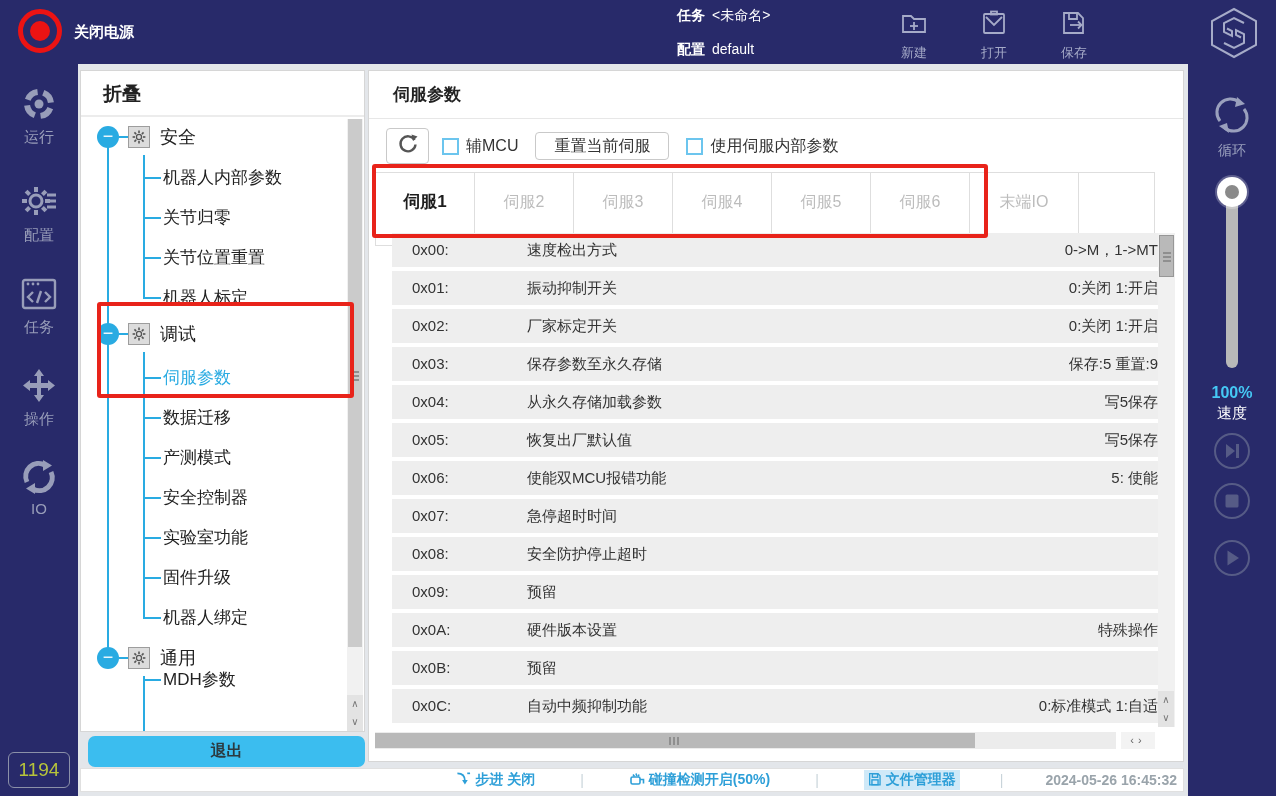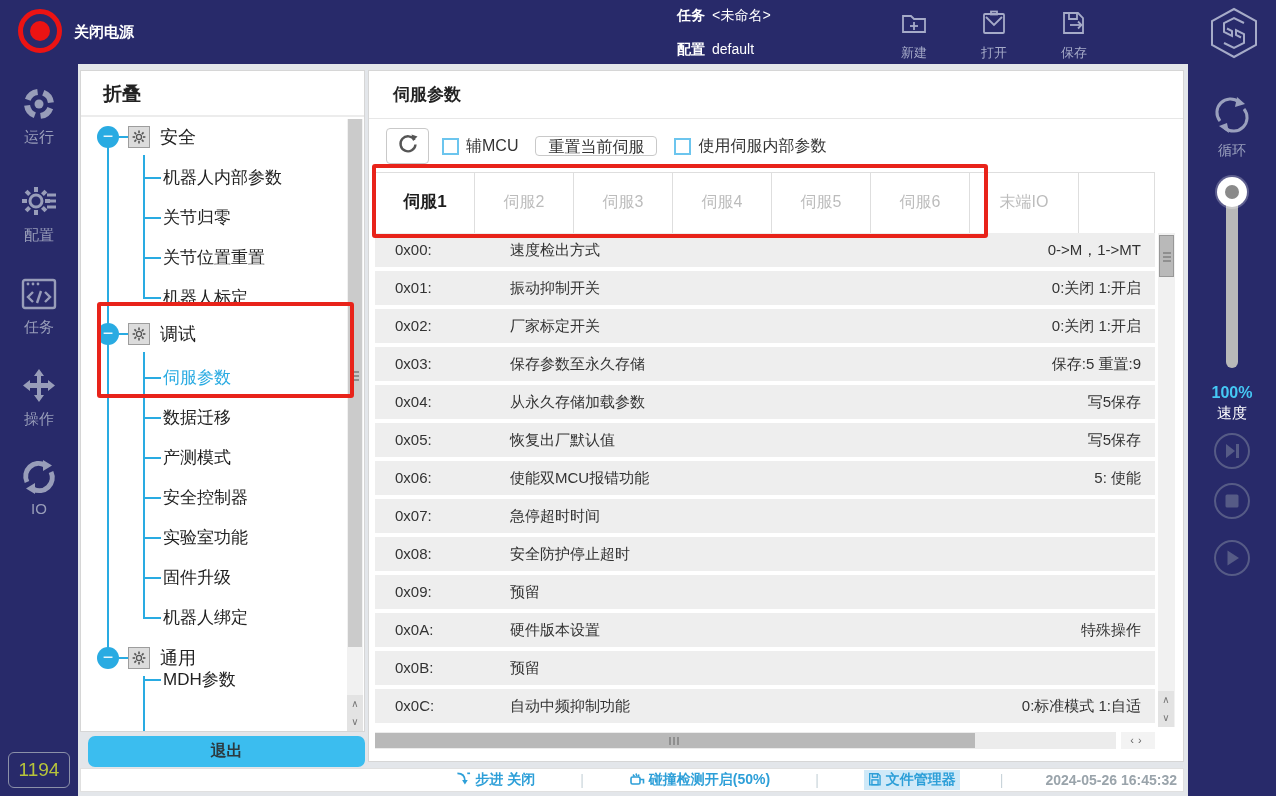--- a/index.html
+++ b/index.html
@@ -64,31 +64,31 @@
     background:#fff; border:1px solid #d6d6d6; }
   .main-title { height:48px; line-height:48px; padding-left:24px; font-size:17px;
     font-weight:bold; color:#222; border-bottom:1px solid #e7e7e7; }
   .toolbar { position:absolute; left:0; top:49px; width:816px; height:52px; display:flex;
     align-items:center; padding-left:17px; }
   .icon-btn { width:43px; height:36px; border:1px solid #c9c9c9; border-radius:4px; background:#fff;
     display:flex; align-items:center; justify-content:center; cursor:pointer; }
   .cbx { width:17px; height:17px; border:2px solid #6cc5ee; background:#fff; display:inline-block;
     cursor:pointer; flex:none; }
   .cbx-label { font-size:16px; color:#333; margin-left:7px; }
-  .text-btn { height:20px; border:1px solid #c9c9c9; border-radius:4px; background:#fff;
-    font-size:16px; color:#333; padding:0 12px; font-family:inherit; cursor:pointer; }
+  .text-btn { height:28px; border:1px solid #c9c9c9; border-radius:4px; background:#fff;
+    font-size:16px; color:#333; padding:0 18px; font-family:inherit; cursor:pointer; }
 
   .tabbar { position:absolute; left:6px; top:101px; width:780px; height:58px; display:flex; }
   .tab { height:74px; line-height:58px; text-align:center; border:1px solid #dedede;
     margin-left:-1px; font-size:16px; color:#bcbcbc; cursor:pointer; background:#fff; white-space:nowrap; }
   .tab:first-child { margin-left:0; }
   .tab.w99 { width:100px; } .tab.w110 { width:110px; } .tab.fill { flex:1; }
   .tab.active { color:#1d1d1d; font-weight:bold; font-size:17px; }
 
-  .ptable { position:absolute; left:6px; top:162px; width:780px; height:494px; }
+  .ptable { position:absolute; left:23px; top:162px; width:780px; height:494px; }
   .trow { position:absolute; left:0; width:780px; height:34px; background:#eeeeee;
     line-height:34px; font-size:15px; color:#333; }
   .trow .addr { position:absolute; left:20px; }
   .trow .pname { position:absolute; left:135px; white-space:nowrap; }
   .trow .pval { position:absolute; right:14px; max-width:300px; overflow:hidden;
     white-space:nowrap; text-align:right; }
 
   .v-scroll { position:absolute; left:789px; top:162px; width:17px; height:494px; background:#f1f1f1; }
   .v-scroll .thumb { position:absolute; left:1px; top:2px; width:15px; height:42px;
     background:#b9b9b9; border:1px solid #979797; }
@@ -131,21 +131,21 @@
 
 <div id="stage">
 
   <div class="header">
     <div class="power-btn">
       <div class="power-dot"></div>
     </div>
     <div class="power-label">关闭电源</div>
 
     <div class="hmeta-label" style="left:677px; top:7px;">任务</div>
-    <div class="hmeta-value" style="left:712px; top:7px;font-family:Liberation Mono, monospace;">&lt;未命名&gt;</div>
+    <div class="hmeta-value" style="left:712px; top:7px;">&lt;未命名&gt;</div>
     <div class="hmeta-label" style="left:677px; top:41px;">配置</div>
     <div class="hmeta-value" style="left:712px; top:41px;">default</div>
 
     <div class="hact" style="left:882px;">
       <span>
         <svg width="30" height="30" viewBox="0 0 30 30" fill="none" stroke="#a6abc8" stroke-width="1.8">
           <path d="M4 8 h8 l3 3 h11 v13 h-22 z"></path>
           <line x1="15" y1="14" x2="15" y2="22"></line>
             <line x1="11" y1="18" x2="19" y2="18"></line>
         </svg>

